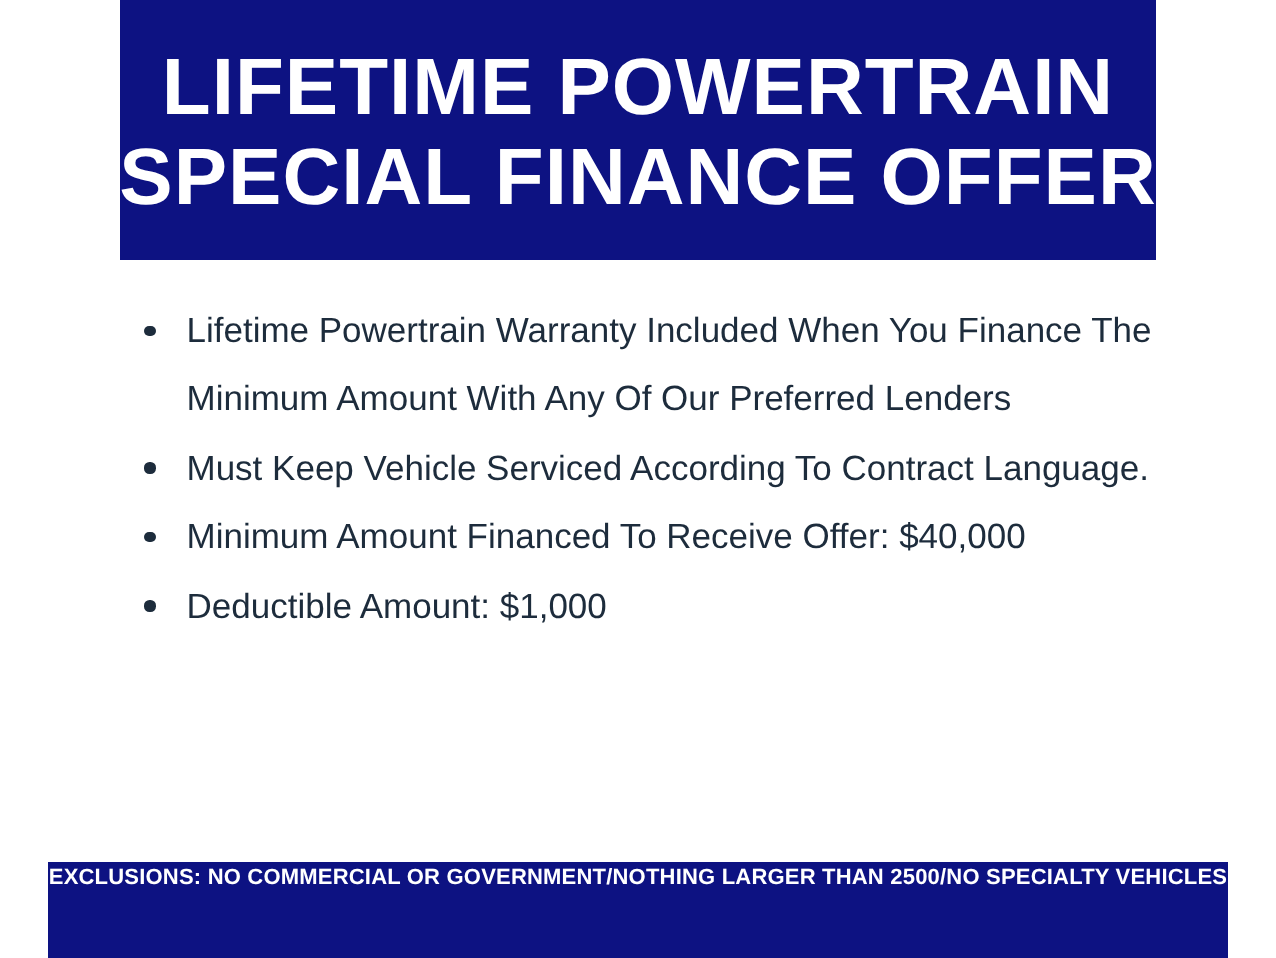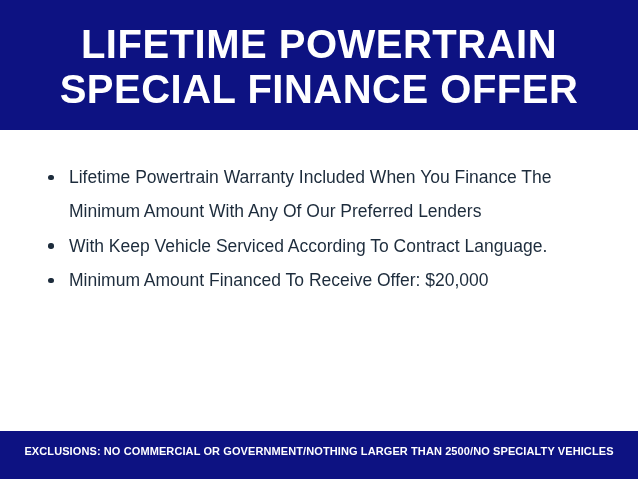--- a/index.html
+++ b/index.html
@@ -6,20 +6,21 @@
   body { font-family: "Liberation Sans", sans-serif; }
 
   .flyer {
     position: relative;
     width: 638px;
     height: 479px;
     background: #ffffff;
     display: flex;
     flex-direction: column;
     overflow: hidden;
+    align-items: center;
   }
 
   
   .header-banner {
     height: 130px;
     background: var(--navy, #0d1282);
     display: flex;
     align-items: center;
     justify-content: center;
     box-sizing: border-box;
@@ -36,21 +37,21 @@
     white-space: pre-line;
   }
 
   
   .body-area {
     flex: 1;
     background: #ffffff;
   }
   .benefits-list {
     list-style: none;
-    margin: 16px;
+    margin: 4px;
     padding: 14px 22px 0 31px;
   }
   .benefit-item {
     position: relative;
     padding-left: 22px;
     color: var(--ink, #1d2c3c);
     font-size: 17.5px;
     line-height: 34.4px;
     white-space: pre-line;
   }
@@ -68,21 +69,21 @@
   
   .exclusions-bar {
     height: 48px;
     background: var(--navy, #0d1282);
     display: flex;
     justify-content: center;
     align-items: flex-start;
     box-sizing: border-box;
   }
   .exclusions-text {
-    margin-top: 14px;
+    margin-top: 2px;
     color: var(--white, #ffffff);
     font-size: 11px;
     font-weight: bold;
     letter-spacing: 0.1px;
     white-space: nowrap;
   }
 </style>
 </head>
 <body>
 
@@ -90,22 +91,23 @@
 
   <header class="header-banner">
     <h1 class="offer-title">LIFETIME POWERTRAIN
 SPECIAL FINANCE OFFER</h1>
   </header>
 
   <main class="body-area">
     <ul class="benefits-list">
       <li class="benefit-item">Lifetime Powertrain Warranty Included When You Finance The
 Minimum Amount With Any Of Our Preferred Lenders</li>
-      <li class="benefit-item">With Keep Vehicle Serviced According To Contract Language.</li>
-      <li class="benefit-item">Minimum Amount Financed To Receive Offer: $20,000</li>
+      <li class="benefit-item">Must Keep Vehicle Serviced According To Contract Language.</li>
+      <li class="benefit-item">Minimum Amount Financed To Receive Offer: $40,000</li>
+      <li class="benefit-item">Deductible Amount: $1,000</li>
     </ul>
   </main>
 
   <footer class="exclusions-bar">
     <div class="exclusions-text">EXCLUSIONS: NO COMMERCIAL OR GOVERNMENT/NOTHING LARGER THAN 2500/NO SPECIALTY VEHICLES</div>
   </footer>
 
 </div>
 
 </body></html>

